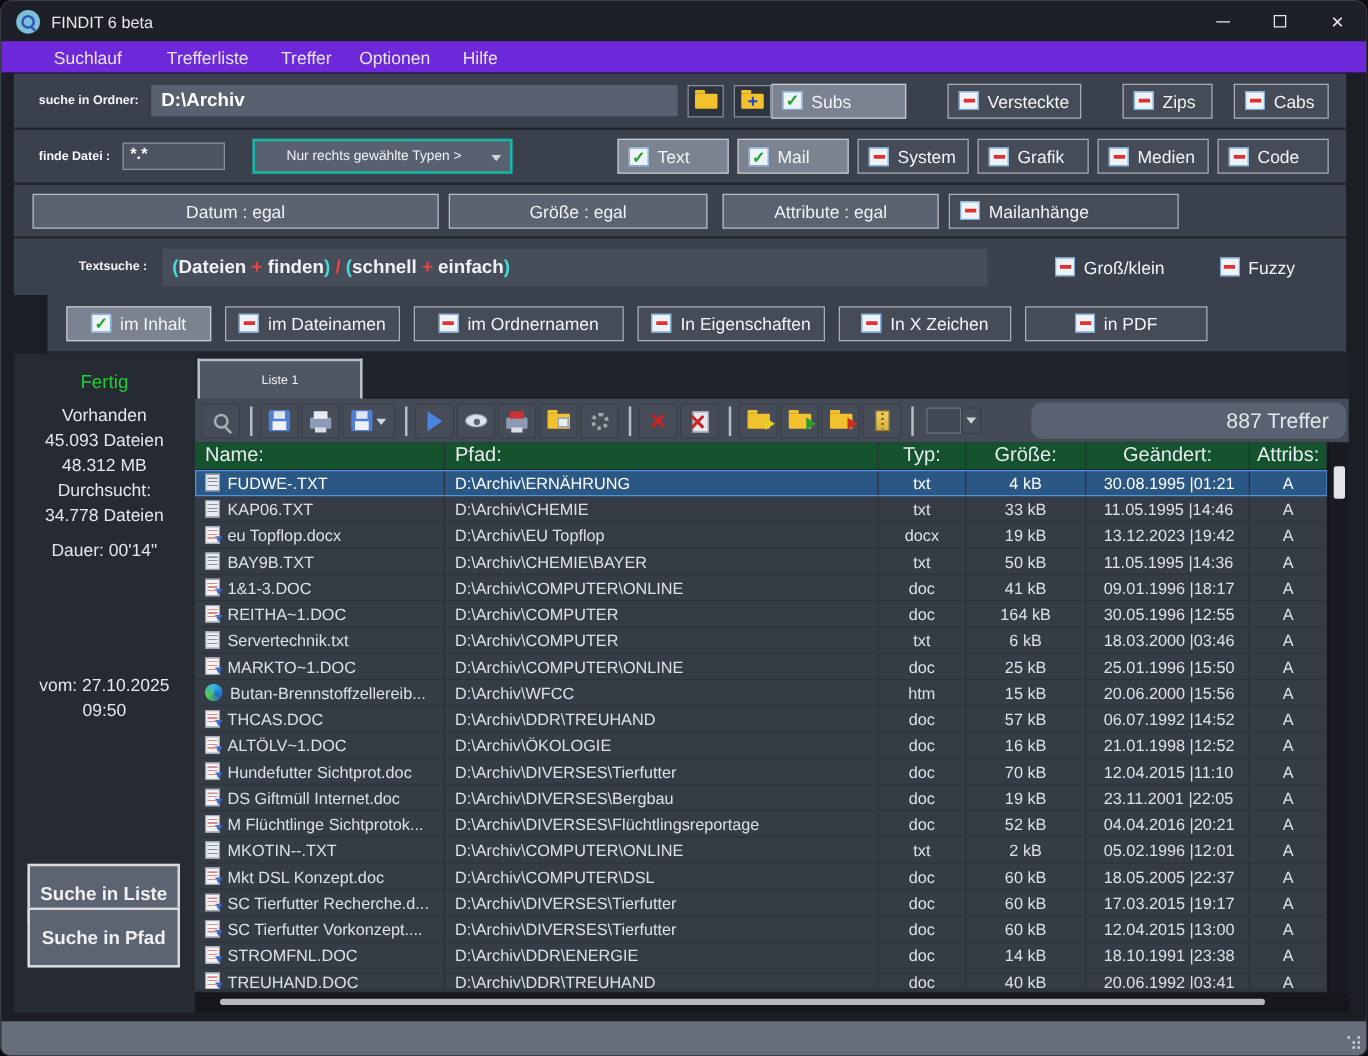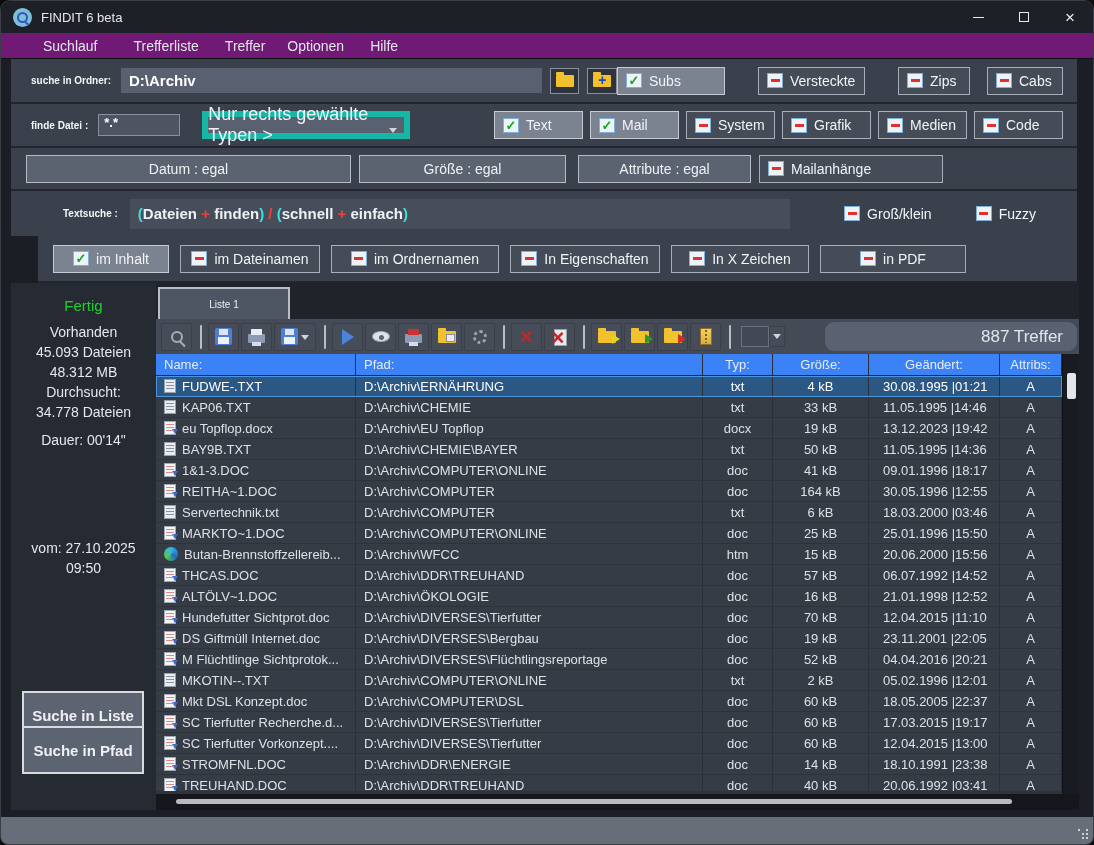--- a/index.html
+++ b/index.html
@@ -15,21 +15,21 @@
   .app-icon::before { content:""; position:absolute; right:3px; bottom:3px; width:5px; height:2px;
                       background:#3355bb; transform:rotate(45deg); }
   .title-text { color:#e6e8ec; font-size:13px; margin-left:9px; }
   .win-controls { margin-left:auto; display:flex; height:100%; }
   .win-btn { width:46px; height:100%; display:flex; align-items:center; justify-content:center; color:#e8eaee; }
   .glyph-min { width:11px; height:1px; background:#e8eaee; display:block; }
   .glyph-max { width:10px; height:10px; border:1px solid #e8eaee; display:block; }
   .glyph-close { font-size:17px; line-height:1; }
 
   
-  .menubar { height:26px; background:#701a75; display:flex; align-items:center; padding-left:42px;
+  .menubar { height:26px; background:#6d28d9; display:flex; align-items:center; padding-left:42px;
              border-bottom:1px solid #101115; }
   .menu-item { color:#e2e5ea; font-size:14px; margin-right:36px; }
   .menu-item:nth-child(2){ margin-right:26px; }
   .menu-item:nth-child(3){ margin-right:22px; }
   .menu-item:nth-child(4){ margin-right:26px; }
 
   
   .content-frame { padding:0 16px 0 10px; }
   .panel .row { background:#3b414c; display:flex; align-items:center; border-bottom:2px solid #23262e; }
   .row1 { height:45px; }
@@ -64,22 +64,22 @@
 
   #row1-toggles { margin-left:auto; margin-right:14px; gap:0;text-align:center; }
   #row1-toggles .toggle { justify-content:flex-start; }
   #row1-toggles .toggle:nth-child(1){ width:108px; margin-right:33px; }
   #row1-toggles .toggle:nth-child(2){ width:107px; margin-right:33px; }
   #row1-toggles .toggle:nth-child(3){ width:72px;  margin-right:17px; }
   #row1-toggles .toggle:nth-child(4){ width:76px; }
 
   .pattern-input { width:82px; height:22px; background:#4e5461; border:1px solid #8a909c; color:#ffffff;
                    font-size:13px; font-weight:bold; margin-left:10px; padding:1px 0 0 5px; line-height:1; }
-  .type-dropdown { width:208px; height:28px; background:#596070; border:6px solid #14b8a6; margin-left:22px;
-                   color:#f0f2f6; font-size:18px; display:flex; align-items:center; justify-content:center;
+  .type-dropdown { width:208px; height:28px; background:#596070; border:2px solid #14b8a6; margin-left:22px;
+                   color:#f0f2f6; font-size:11px; display:flex; align-items:center; justify-content:center;
                    position:relative; padding-right:14px; }
   .dd-caret { position:absolute; right:7px; top:11px; border:4px solid transparent; border-top:5px solid #d0d4da; }
   #row2-toggles { margin-left:auto; margin-right:14px; gap:7px; }
   #row2-toggles .toggle { width:89px; justify-content:flex-start; }
 
   #row3-buttons { display:flex; margin-left:15px; }
   .egal { height:28px; background:#5b6270; border:1px solid #b6bbc5; color:#f0f2f5; font-size:14px;
           display:flex; align-items:center; justify-content:center; }
   .egal:nth-child(1){ width:325px; margin-right:8px; }
   .egal:nth-child(2){ width:207px; margin-right:12px; }
@@ -165,21 +165,21 @@
         background:repeating-linear-gradient(#806010 0 2px, transparent 2px 4px); }
   .combo-wrap { display:flex; align-items:center; margin-left:4px; }
   .combo-box { width:28px; height:21px; background:#424854; border:1px solid #6a7080; }
   .combo-caret { width:16px; height:21px; background:#474d58; border:1px solid #3a3f48;
                  display:flex; align-items:center; justify-content:center; }
   .combo-caret::after { content:""; border:4px solid transparent; border-top:5px solid #cfd3da; margin-top:4px; }
 
   
   .grid { flex:1; display:flex; background:#2e333d; position:relative; }
   .grid-inner { width:calc(100% - 17px); }
-  .grid-header { height:22px; background:#3b82f6; display:flex; color:#e8ebef; font-size:13px;
+  .grid-header { height:22px; background:#14532d; display:flex; color:#e8ebef; font-size:16px;
                  border-bottom:1px solid #262b33;text-align:right; }
   .hc { display:flex; align-items:center; border-right:1px solid #2a2f38; height:100%; }
   .c0 { width:200px; padding-left:8px; } .c1 { width:347px; padding-left:8px; }
   .c2 { width:70px; justify-content:center; } .c3 { width:96px; justify-content:center; }
   .c4 { width:131px; justify-content:center; } .c5 { width:62px; justify-content:center; }
   .grid-body { height:415px; overflow:hidden; }
   .grid-row { height:21px; display:flex; background:#363c46; border-bottom:1px solid #2d323b;
               color:#dde1e6; font-size:13px; }
   .grid-row .hc { border-right:1px solid #2a2f38; }
   .grid-row.selected { background:#2b5784; outline:1px solid #4e94d8; outline-offset:-1px; color:#fff; }

